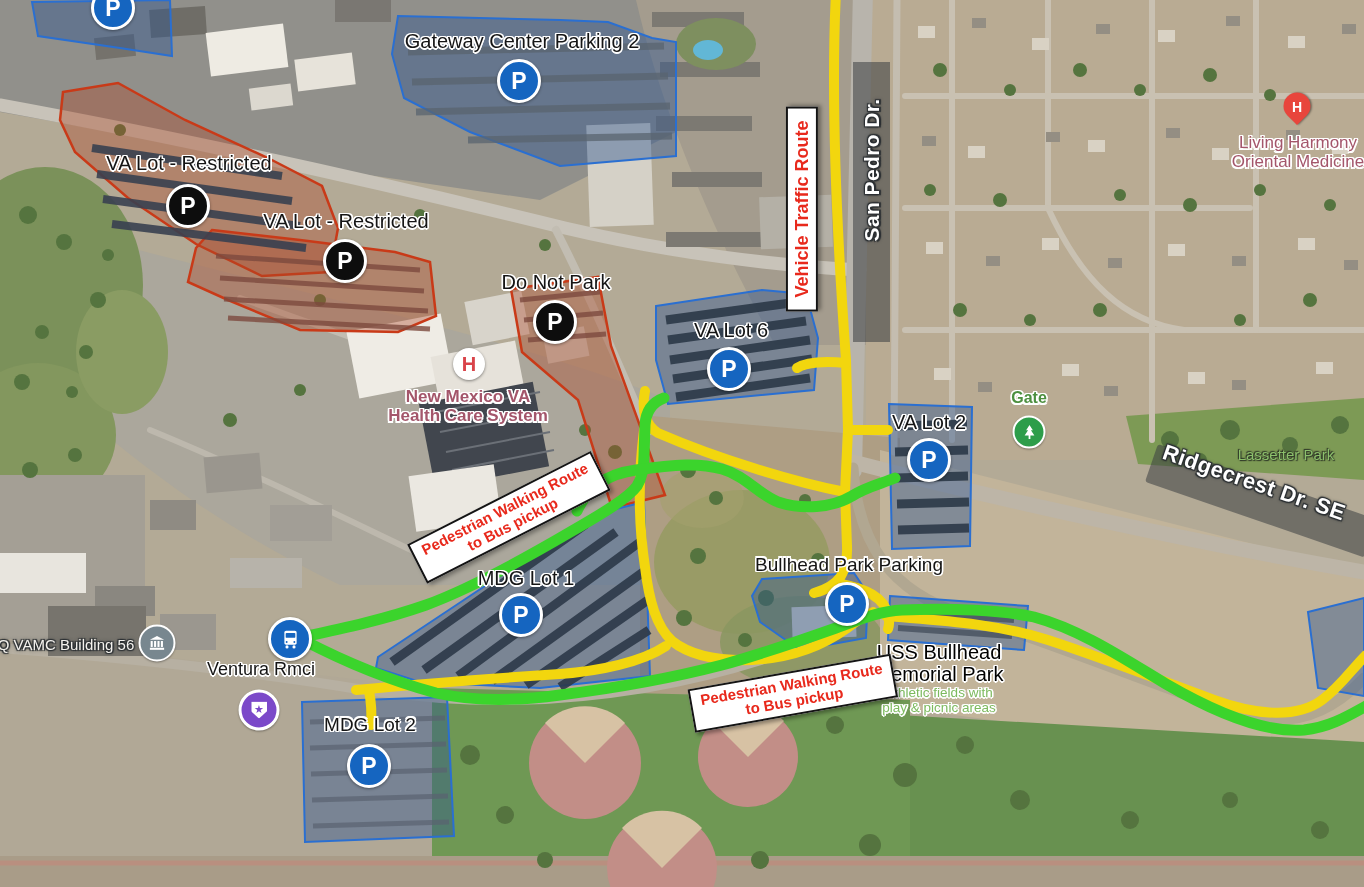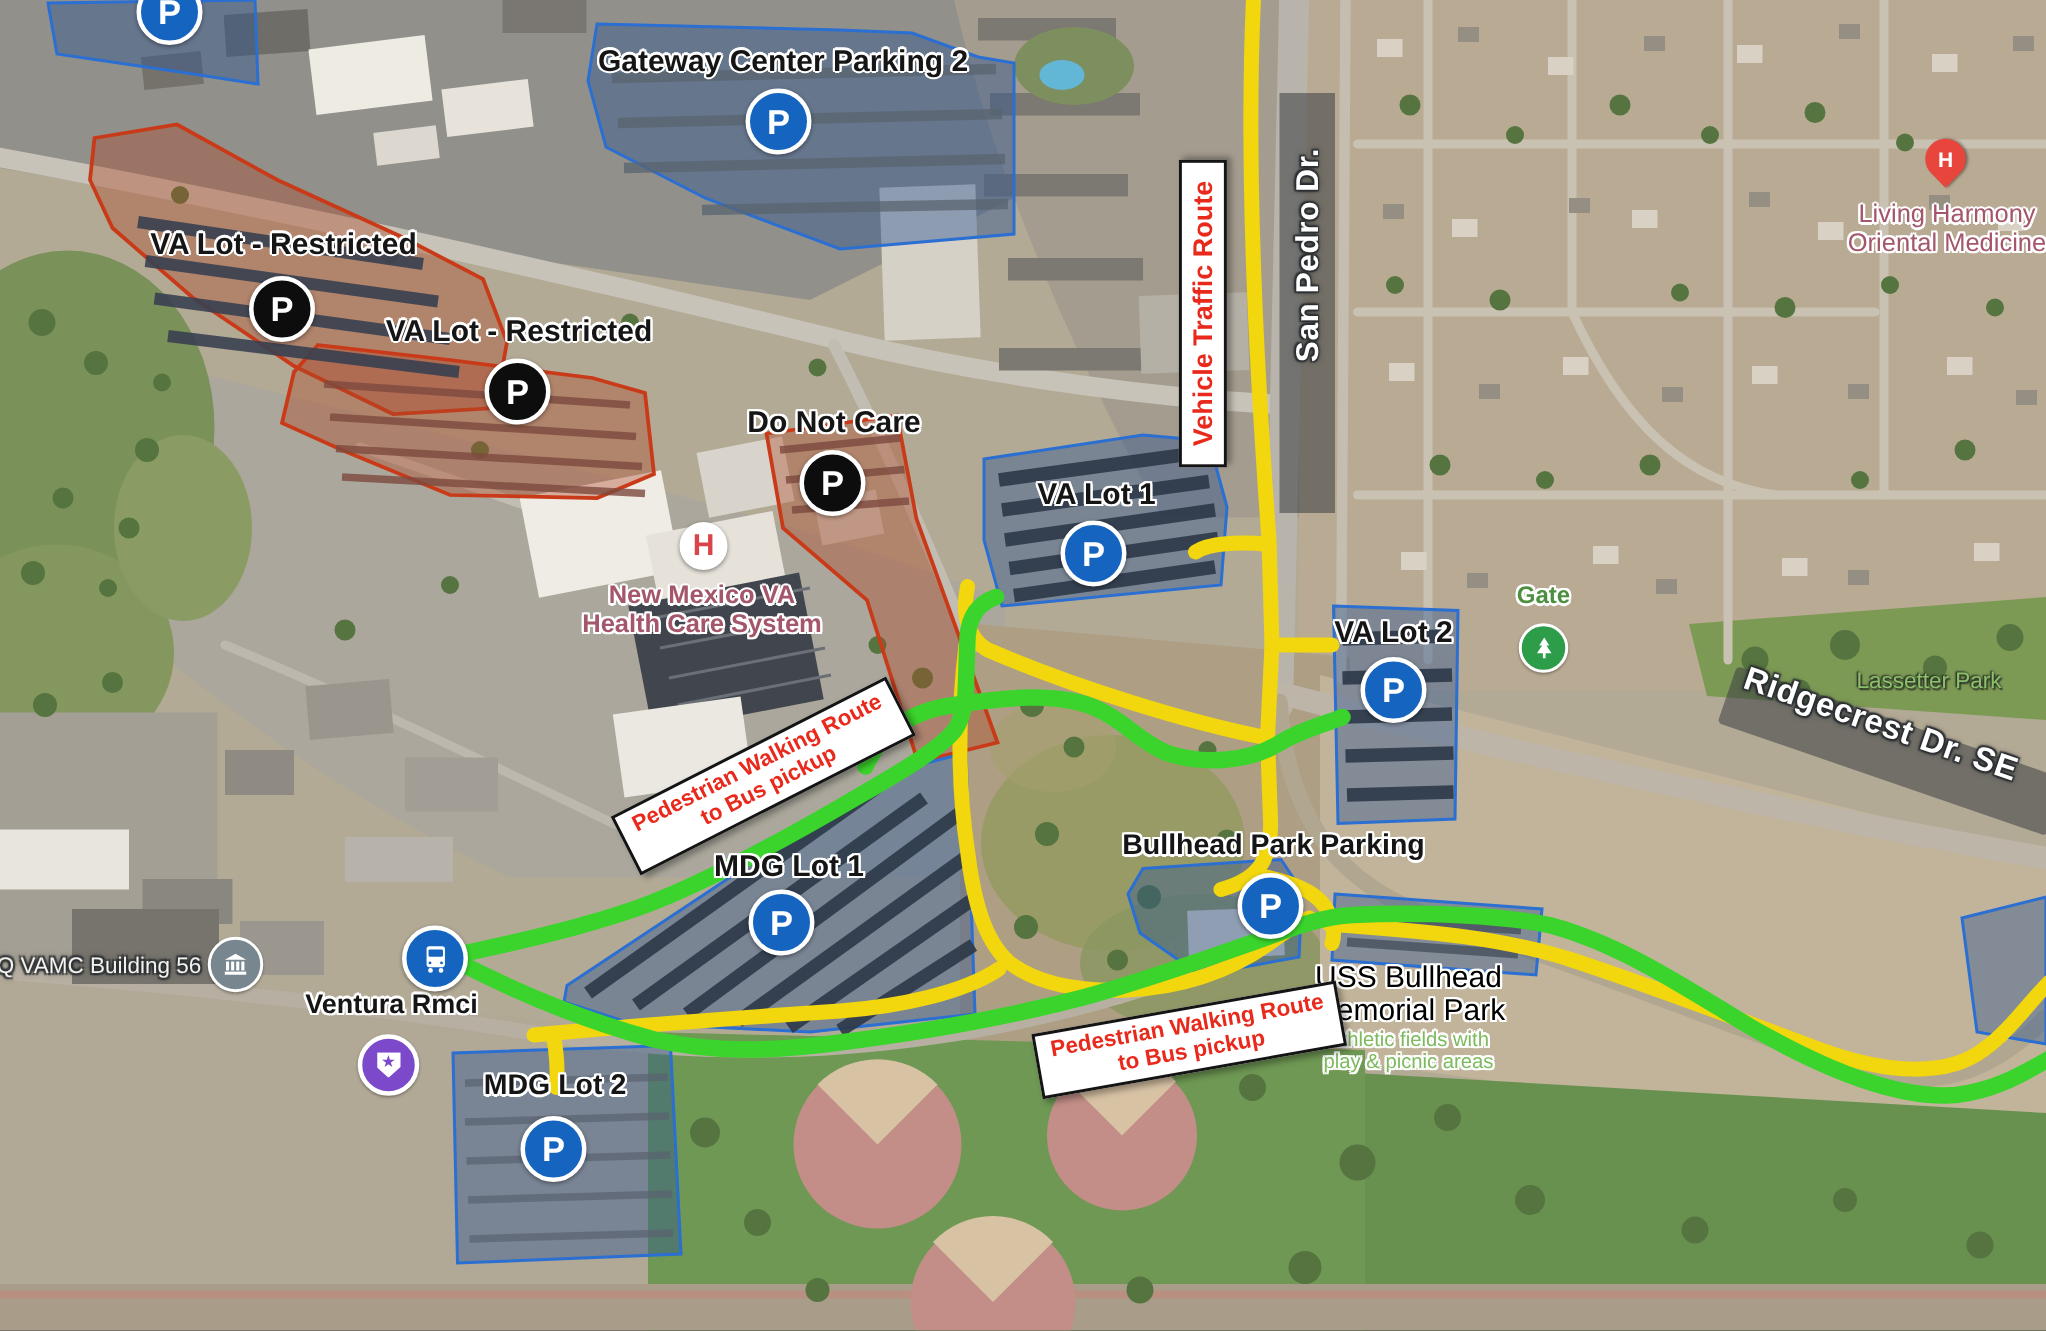--- a/index.html
+++ b/index.html
@@ -5,21 +5,21 @@
   html,body{margin:0;padding:0;background:#222;}
   .stage{position:relative;width:1364px;height:887px;overflow:hidden;
          font-family:"Liberation Sans",sans-serif;background:#b3aa96;}
   .stage svg.base{position:absolute;left:0;top:0;}
   .map-label{position:absolute;transform:translate(-50%,-50%);white-space:nowrap;
              text-align:center;line-height:1.1;pointer-events:none;}
   .halo-w{text-shadow:-1.3px -1.3px 0 #fff,1.3px -1.3px 0 #fff,-1.3px 1.3px 0 #fff,
           1.3px 1.3px 0 #fff,0 -1.5px 0 #fff,0 1.5px 0 #fff,-1.5px 0 0 #fff,1.5px 0 0 #fff;}
   .halo-d{text-shadow:-1.2px -1.2px 1px rgba(42,46,50,.95),1.2px -1.2px 1px rgba(42,46,50,.95),
           -1.2px 1.2px 1px rgba(42,46,50,.95),1.2px 1.2px 1px rgba(42,46,50,.95),0 0 4px rgba(42,46,50,.8);}
-  .lot{color:#151515;font-size:20px;font-weight:700;}
+  .lot{color:#151515;font-size:20px;font-weight:400;}
   .lot.sm{font-size:19px;}
   .road-label{color:#fff;font-weight:700;letter-spacing:.4px;}
   .vamc{color:#f4f2ee;font-size:15px;font-weight:500;}
   .maroon{color:#a4566b;font-weight:700;font-size:17px;}
   .park-green-lg{color:#000000;font-weight:500;font-size:20px;}
   .park-green-sm{color:#7cba5e;font-weight:500;font-size:13.5px;}
   .lassetter{color:#8cc06c;font-size:15px;font-weight:500;
              text-shadow:0 0 2px #2c3426,1px 1px 1px #2c3426,-1px -1px 1px #2c3426;}
   .rmci{color:#4c8f3f;font-size:16px;font-weight:600;}
   .callout{position:absolute;transform:translate(-50%,-50%);white-space:nowrap;background:#fff;
@@ -297,22 +297,22 @@
   <g fill="none" stroke="#3bd42c" stroke-width="11" stroke-linecap="round" stroke-linejoin="round">
     <path d="M303 640 C345 662 392 681 436 693 C476 702 516 701 560 695 C616 688 672 678 722 665 C762 654 802 640 836 628 C858 620 880 611 902 610 C950 608 1002 610 1034 617 C1082 630 1126 660 1166 684 C1216 713 1266 733 1304 730 C1330 727 1348 716 1366 706"></path>
     <path d="M303 637 C345 628 386 619 426 605 C470 589 526 558 572 531 C605 512 628 498 637 486 C642 478 644 468 644 456 L645 425 C646 410 653 402 664 398"></path>
     <path d="M577 511 C587 489 606 474 636 470 C676 464 700 463 722 469 C746 476 758 494 778 502 C802 510 832 508 852 496 C866 487 880 484 895 478"></path>
   </g>
 </svg>
 
 <div class="map-label lot halo-w" style="left:522px;top:41px">Gateway Center Parking 2</div>
 <div class="map-label lot halo-w" style="left:189px;top:163px">VA Lot - Restricted</div>
 <div class="map-label lot halo-w" style="left:346px;top:221px">VA Lot - Restricted</div>
-<div class="map-label lot halo-w" style="left:556px;top:282px">Do Not Care</div>
-<div class="map-label lot halo-w" style="left:731px;top:330px">VA Lot 1</div>
+<div class="map-label lot halo-w" style="left:556px;top:282px">Do Not Park</div>
+<div class="map-label lot halo-w" style="left:731px;top:330px">VA Lot 6</div>
 <div class="map-label lot halo-w" style="left:929px;top:422px">VA Lot 2</div>
 <div class="map-label lot halo-w" style="left:526px;top:578px">MDG Lot 1</div>
 <div class="map-label lot sm halo-w" style="left:370px;top:725px">MDG Lot 2</div>
 <div class="map-label lot sm halo-w" style="left:849px;top:565px">Bullhead Park Parking</div>
 <div class="map-label lot sm halo-w" style="left:261px;top:670px;font-size:18px">Ventura Rmci</div>
 <div class="map-label vamc halo-d" style="left:66px;top:645px">Q VAMC Building 56</div>
 <div class="map-label maroon halo-w" style="left:1298px;top:153px;font-weight:500"><span>Living Harmony</span><br><span>Oriental Medicine</span></div>
 <div class="map-label maroon halo-w" style="left:468px;top:407px"><span>New Mexico VA</span><br><span>Health Care System</span></div>
 <div class="map-label lassetter" style="left:1286px;top:455px">Lassetter Park</div>
 <div class="map-label rmci halo-w" style="left:1029px;top:398px">Gate</div>

